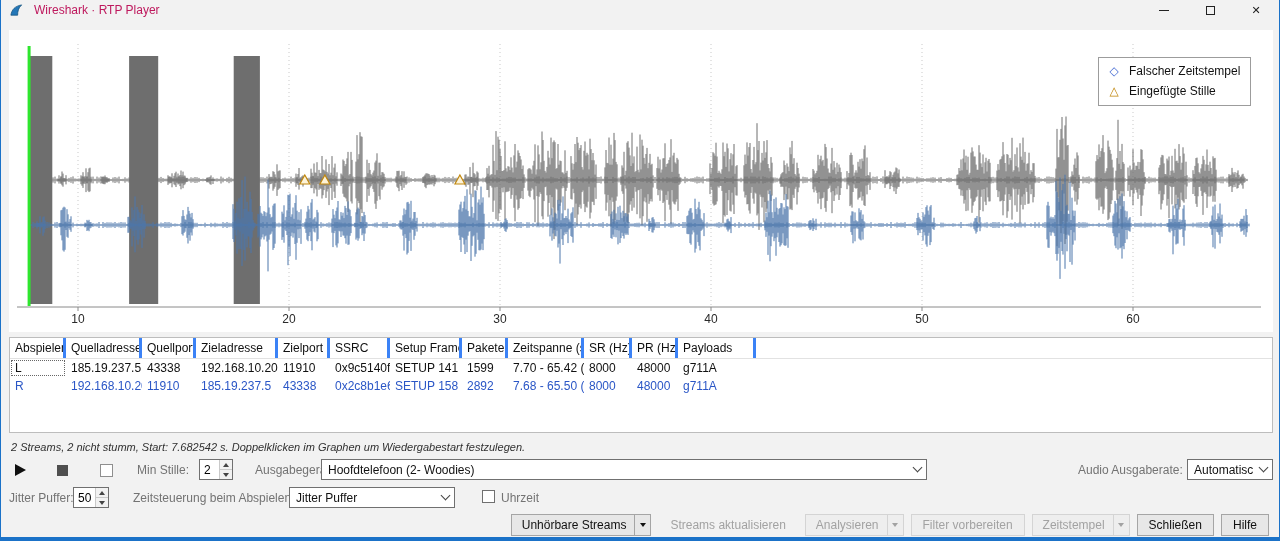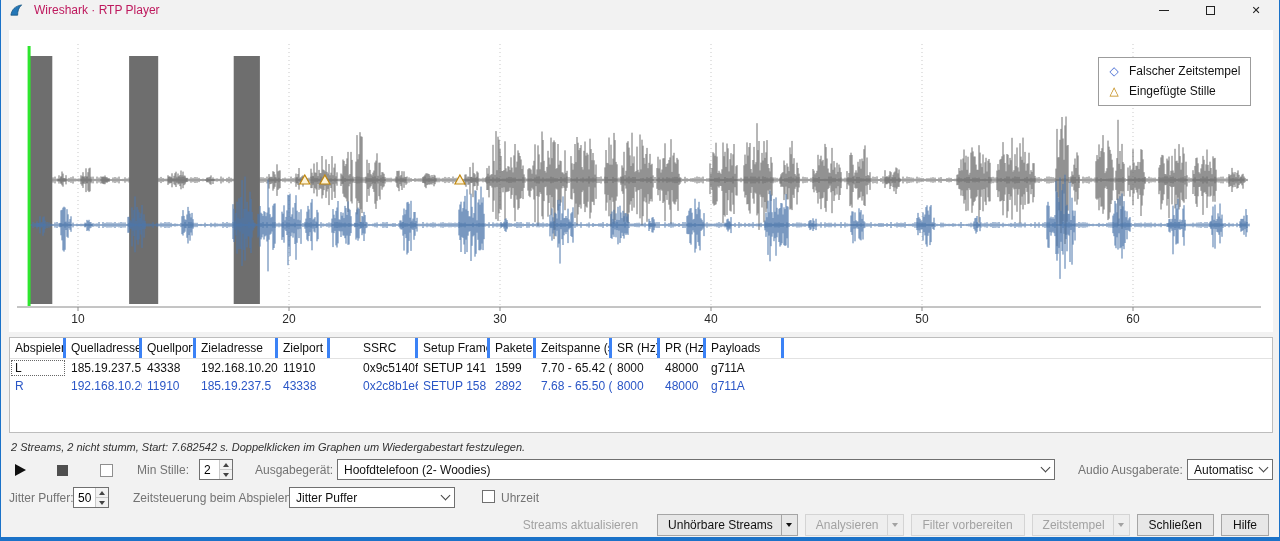--- a/index.html
+++ b/index.html
@@ -31,21 +31,21 @@
   .legend-icon.diamond{color:#4a6fd4;}
   .legend-icon.triangle{color:#c0870e;}
 
   
   #table{position:absolute;left:8px;top:337px;width:1264px;height:96px;background:#fff;border:1px solid #bdbdbd;font-size:12px;color:#111;}
   .thead{display:flex;height:21px;border-bottom:1px solid #e2e2e2;align-items:stretch;}
   .th{padding:3px 4px 0 5px;border-right:3px solid #3b82f6;white-space:nowrap;overflow:hidden;}
   .tr{display:flex;height:18px;align-items:center;}
   .td{padding:0 4px 0 5px;white-space:nowrap;overflow:hidden;height:100%;display:flex;align-items:center;}
   .c0{width:56px;}.c1{width:76px;}.c2{width:54px;}.c3{width:82px;}.c4{width:52px;}
-  .c5{width:60px;margin-left:28px;}.c6{width:72px;}.c7{width:46px;}.c8{width:76px;}.c9{width:48px;}
+  .c5{width:60px;}.c6{width:72px;}.c7{width:46px;}.c8{width:76px;}.c9{width:48px;}
   .c10{width:46px;}.c11{width:78px;}
   .cf{flex:1;border-right:none;}
   .row-r{color:var(--row-r);}
   .cell-focus{outline:1px dotted #666;outline-offset:-2px;}
 
   
   #status{position:absolute;left:10px;top:441px;font-size:11px;font-style:italic;color:#303030;}
 
   
   .lbl{position:absolute;font-size:12px;color:#737373;white-space:nowrap;}
@@ -216,21 +216,21 @@
       <div class="spin-up">
           <div class="arr-up"></div>
         </div>
       <div class="spin-dn">
           <div class="arr-dn"></div>
         </div>
     </div>
   </div>
 
   <span class="lbl" style="left:254px;top:463px;text-align:right;">Ausgabegerät:</span>
-  <div class="combo" style="left:336px;top:459px;width:718px;justify-content:space-between;">
+  <div class="combo" style="left:320px;top:459px;width:606px;justify-content:space-between;">
     <div class="combo-val">Hoofdtelefoon (2- Woodies)</div>
     <div class="combo-arrow">
         <div class="chev"></div>
       </div>
   </div>
 
   <span class="lbl" style="left:1077px;top:463px;">Audio Ausgaberate:</span>
   <div class="combo" style="left:1186px;top:459px;width:86px;">
     <div class="combo-val">Automatisch</div>
     <div class="combo-arrow">
@@ -256,30 +256,30 @@
     <div class="combo-val">Jitter Puffer</div>
     <div class="combo-arrow">
         <div class="chev"></div>
       </div>
   </div>
 
   <div class="checkbox" style="left:481px;top:490px;"></div>
   <span class="lbl" style="left:500px;top:491px;">Uhrzeit</span>
 
   <div id="footer">
-    <div class="btn flat disabled">
-      <span class="btn-label">Streams aktualisieren</span>
-    </div>
     <div class="btn split">
       <span class="btn-label">Unhörbare Streams</span>
       <span class="divider"></span>
       <span class="caret-box">
           <span class="caret"></span>
         </span>
     </div>
+    <div class="btn flat disabled">
+      <span class="btn-label">Streams aktualisieren</span>
+    </div>
     <div class="btn split disabled">
       <span class="btn-label">Analysieren</span>
       <span class="divider"></span>
       <span class="caret-box">
           <span class="caret"></span>
         </span>
     </div>
     <div class="btn disabled">
       <span class="btn-label">Filter vorbereiten</span>
     </div>

